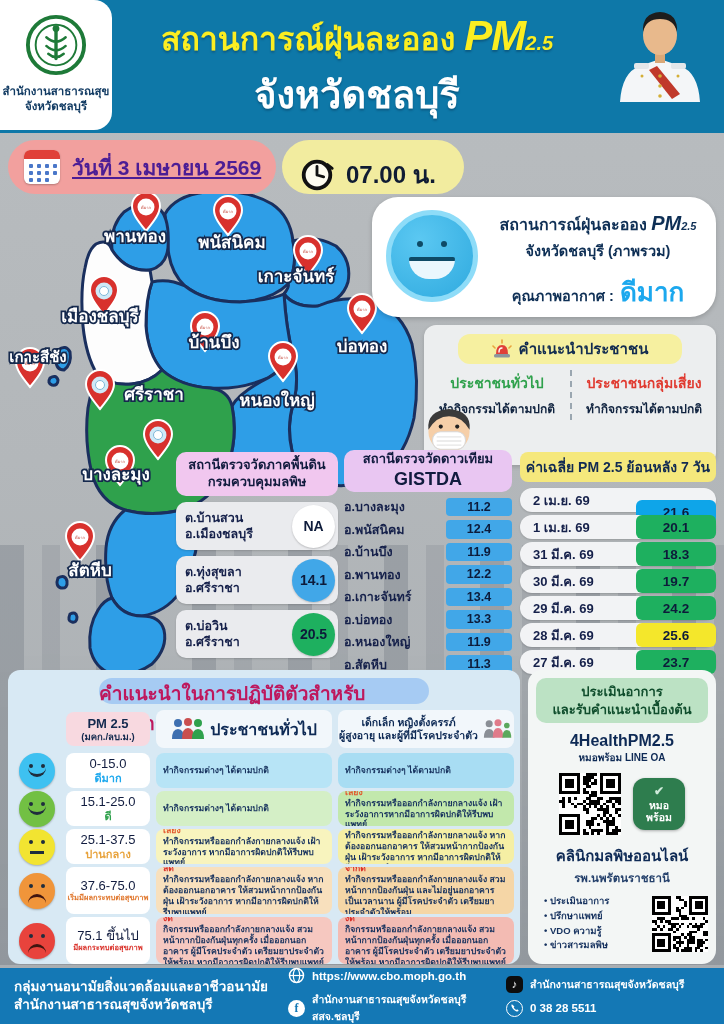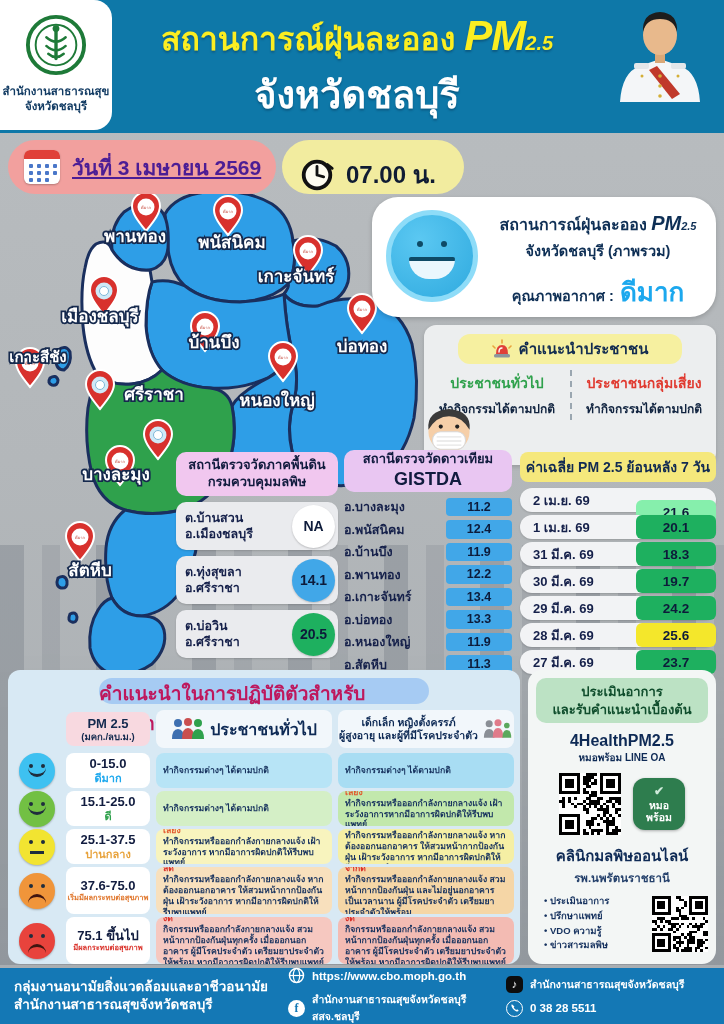--- a/index.html
+++ b/index.html
@@ -104,21 +104,21 @@
   .gd-rows{display:flex;flex-direction:column;gap:3px;margin-top:3px;}
   .t-row{display:flex;gap:6px;height:35px;}
   .t-row.tall{height:47px;}
   .t-face-wrap{width:46px;display:flex;align-items:center;justify-content:center;}
   .facelet{width:36px;height:36px;border-radius:50%;position:relative;box-shadow:0 1px 2px rgba(0,0,0,.25);}
   .facelet::before{content:"";position:absolute;left:10px;top:11px;width:4px;height:4px;border-radius:50%;background:#1f2d3d;box-shadow:12px 0 0 #1f2d3d;}
   .m-smile::after{content:"";position:absolute;left:9px;top:14px;width:18px;height:10px;border-bottom:3px solid #1f2d3d;border-radius:0 0 18px 18px;box-sizing:border-box;}
   .m-neutral::after{content:"";position:absolute;left:11px;top:22px;width:14px;height:0;border-bottom:3px solid #1f2d3d;}
   .m-frown::after{content:"";position:absolute;left:9px;top:21px;width:18px;height:9px;border-top:3px solid #401510;border-radius:18px 18px 0 0;box-sizing:border-box;}
   .t-range{width:84px;background:#fff;border-radius:8px;display:flex;flex-direction:column;align-items:center;justify-content:center;line-height:1.15;}
-  .t-range-num{font-size:13px;font-weight:700;color:#111c3f;}
+  .t-range-num{font-size:13px;font-weight:400;color:#111c3f;}
   .t-range-level{font-size:11px;font-weight:800;}
   .t-row:nth-child(4) .t-range-level,.t-row:nth-child(5) .t-range-level{font-size:7.5px;text-align:center;}
   .t-cell{flex:1;border-radius:8px;padding:3px 7px;box-sizing:border-box;font-size:8.7px;font-weight:700;color:#17325e;line-height:1.25;overflow:hidden;display:flex;flex-wrap:wrap;align-content:center;}
   .t-cell .lead{font-weight:800;margin-right:3px;}
   .t-cell .lead:empty{margin-right:0;}
   
   .assess{position:absolute;left:528px;top:670px;width:188px;height:294px;background:#F3F6F5;border-radius:14px;box-sizing:border-box;padding:8px;text-align:center;z-index:2;}
   .as-head{background:#BCE2C4;border-radius:10px;padding:5px 2px;font-size:13px;font-weight:800;color:#0f4d2c;line-height:1.35;}
   .as-l1{margin-top:9px;font-size:16px;font-weight:800;color:#0e2a55;}
   .as-l2{font-size:10px;font-weight:800;color:#0e2a55;}
@@ -374,21 +374,21 @@
           <span class="s-val">11.2</span>
         </div>
     </div>
   </div>
 
   <div class="panel history">
     <div class="h-head">ค่าเฉลี่ย PM 2.5 ย้อนหลัง 7 วัน</div>
     <div class="h-rows">
       <div class="h-row">
           <span class="h-date">2 เม.ย. 69</span>
-          <span class="h-val" style="background-color: #86efac; margin-top: 24px;">21.6</span>
+          <span class="h-val" style="background-color: #0ea5e9; margin-top: 24px;">21.6</span>
         </div>
       <div class="h-row">
           <span class="h-date">1 เม.ย. 69</span>
           <span class="h-val" style="background-color: rgb(30, 176, 95);">20.1</span>
         </div>
       <div class="h-row">
           <span class="h-date">31 มี.ค. 69</span>
           <span class="h-val" style="background-color: rgb(30, 176, 95);">18.3</span>
         </div>
       <div class="h-row">

